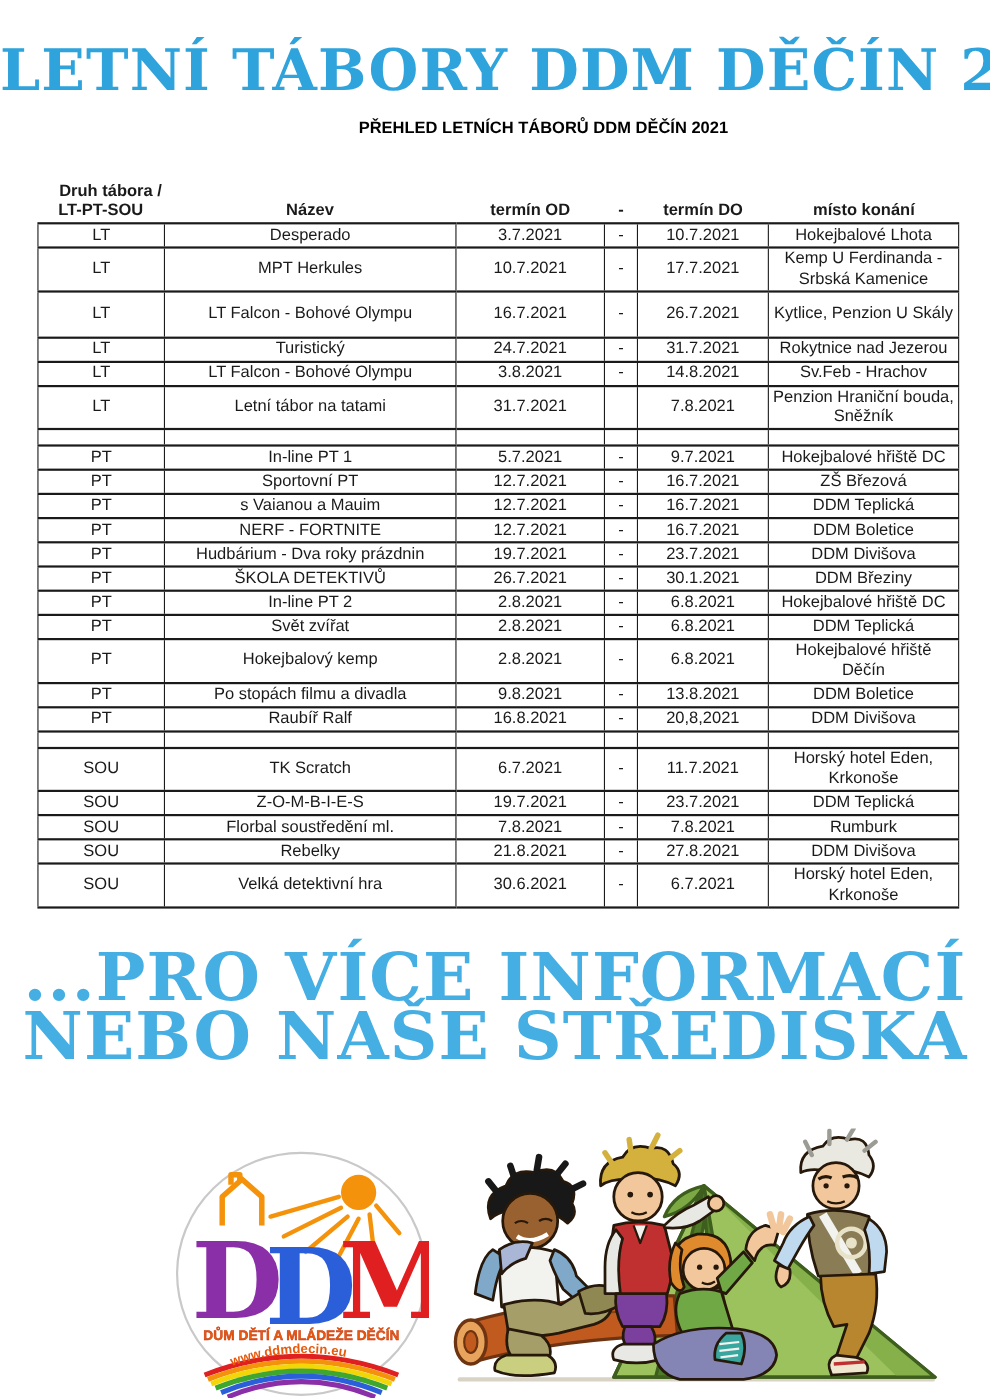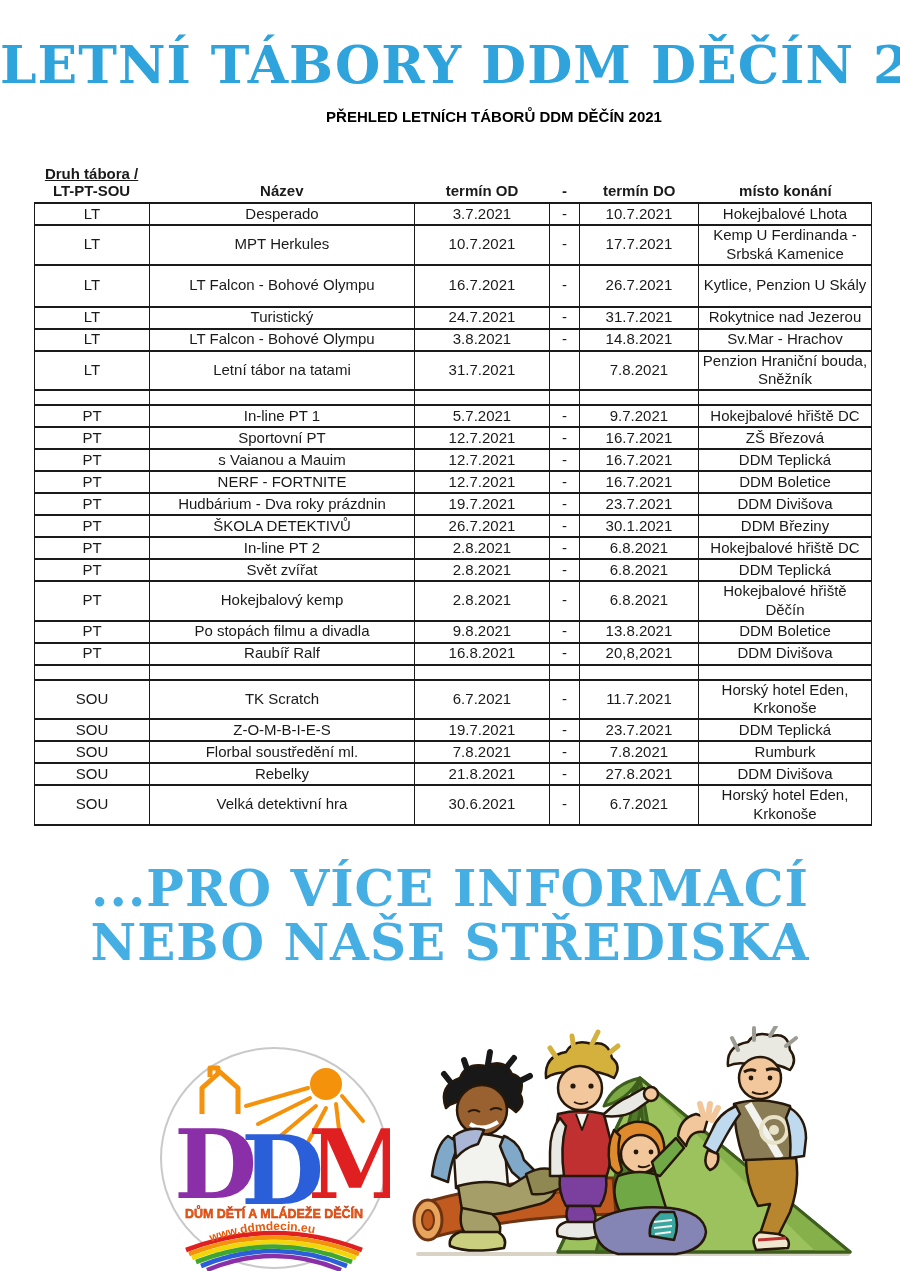--- a/index.html
+++ b/index.html
@@ -29,37 +29,37 @@
   }
   
   .table-block{position:absolute;left:34px;top:166px;width:838px;}
   table{border-collapse:collapse;table-layout:fixed;width:100%;}
   col.c1{width:13.74%} col.c2{width:31.66%} col.c3{width:16.13%}
   col.c4{width:3.58%}  col.c5{width:14.22%} col.c6{width:20.67%}
   .hdr-table td{
     border:none;vertical-align:bottom;text-align:center;
     font-weight:bold;font-size:15px;line-height:1.1;padding:0 2px 3px 2px;
   }
-  .hdr-type-l1{display:block;text-align:center;text-decoration:underline;}
+  .hdr-type-l1{display:block;text-align:right;}
   .hdr-type-l2{display:block;}
   .body-table td{
     border:2px solid var(--ink);
     border-left-width:1.5px;border-right-width:1.5px;
     text-align:center;vertical-align:middle;
     font-size:15px;line-height:1.25;padding:0 3px;
   }
   .body-table tr.row-normal{height:22px;}
   .body-table tr.row-tall{height:42px;}
   .body-table tr.row-sep{height:15px;}
   
   .promo{
     position:absolute;top:862px;left:0;width:100%;
     text-align:center;
     font-family:"DejaVu Serif","Liberation Serif",serif;
-    font-weight:bold;font-size:50px;line-height:54px;
+    font-weight:bold;font-size:60px;line-height:54px;
     color:var(--footer-blue);letter-spacing:1px;
   }
   .promo .link{
     color:var(--link-navy);
     border-bottom:4px solid var(--link-navy);
     text-decoration:none;cursor:pointer;
   }
   
   .logo-wrap{position:absolute;left:158px;top:1046px;width:232px;height:225px;}
   .kids-wrap{position:absolute;left:408px;top:1026px;width:452px;height:240px;}
@@ -136,21 +136,21 @@
           <td>-</td>
           <td>31.7.2021</td>
           <td>Rokytnice nad Jezerou</td>
         </tr>
         <tr class="row-normal">
           <td>LT</td>
           <td>LT Falcon - Bohové Olympu</td>
           <td>3.8.2021</td>
           <td>-</td>
           <td>14.8.2021</td>
-          <td>Sv.Mar - Hrachov</td>
+          <td>Sv.Feb - Hrachov</td>
         </tr>
         <tr class="row-normal">
           <td>LT</td>
           <td>Letní tábor na tatami</td>
           <td>31.7.2021</td>
           <td></td>
           <td>7.8.2021</td>
           <td>Penzion Hraniční bouda, Sněžník</td>
         </tr>
         <tr class="row-sep">

